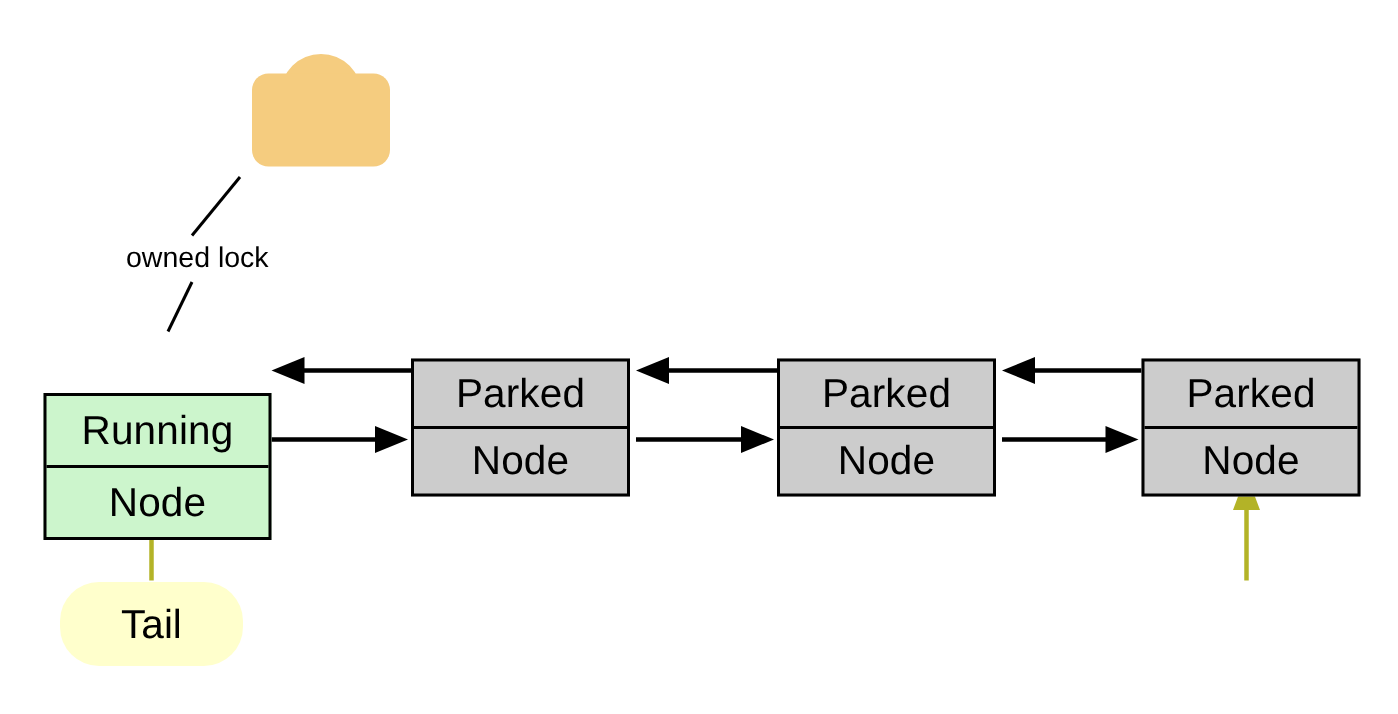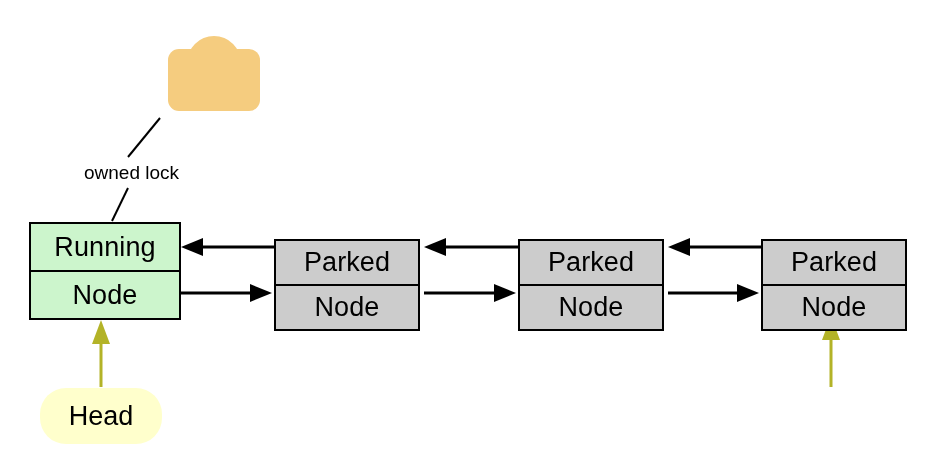--- a/index.html
+++ b/index.html
@@ -30,21 +30,21 @@
     align-items: center;
     justify-content: center;
     font-size: 27px;
     color: #000000;
     line-height: 1;
     letter-spacing: 0.1px;
   }
   .node-box .cell.top {
     border-bottom: 2px solid #000000;
   }
-  .fill-green { background: #ccf5cc; }
+  .fill-green { background: #ccf5cc; margin-top: 40px; }
   .fill-gray  { background: #cccccc; margin-top: 15px; }
 
   .pill {
     position: absolute;
     box-sizing: border-box;
     background: #ffffcc;
     border-radius: 26px;
     display: flex;
     align-items: center;
     justify-content: center;
@@ -141,16 +141,16 @@
   <div class="node-box fill-gray" style="left:518px; top:224px; width:146px; height:92px;">
     <div class="cell top">Parked</div>
     <div class="cell">Node</div>
   </div>
 
   <div class="node-box fill-gray" style="left:761px; top:224px; width:146px; height:92px;">
     <div class="cell top">Parked</div>
     <div class="cell">Node</div>
   </div>
 
-  <div class="pill" style="left:40px; top:388px; width:122px; height:56px;">Head</div>
+  <div class="pill" style="left:40px; top:388px; width:122px; height:56px;">Tail</div>
 
 
 </div>
 
 </body></html>

